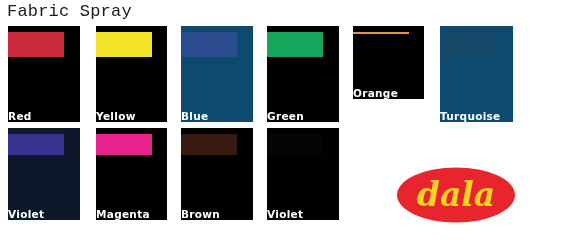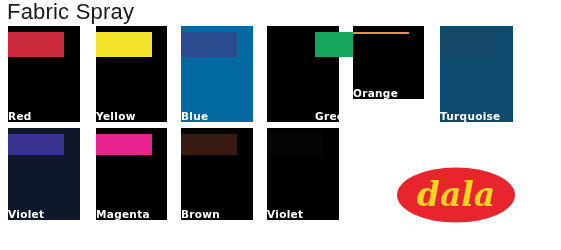--- a/index.html
+++ b/index.html
@@ -12,26 +12,26 @@
     height: 250px;
     overflow: hidden;
     font-family: "Liberation Sans", sans-serif;
     position: relative;
   }
 
   #page-title {
     position: absolute;
     left: 7px;
     top: 1px;
-    font-size: 22px;
+    font-size: 17px;
     font-weight: 400;
     color: #1a1a1a;
     letter-spacing: 0.2px;
     line-height: 22px;
-    font-family: Liberation Sans, sans-serif;
+    font-family: Liberation Mono, monospace;
     white-space: nowrap;
   }
 
   .swatch-grid {
     position: absolute;
     left: 0;
     top: 26px;
     width: 561px;
   }
 
@@ -89,25 +89,25 @@
 <div class="swatch-grid">
   <div class="swatch-row row-1">
       <div class="swatch-card" style="left: 8px; width: 72px; top: 0px; height: 96px; background: rgb(0, 0, 0);">
         <div class="swatch-chip" style="width: 56px; height: 62px; background: rgb(201, 41, 58);"></div>
         <div class="swatch-label" style="color: rgb(255, 255, 255);">Red</div>
       </div>
       <div class="swatch-card" style="left: 96px; width: 71px; top: 0px; height: 96px; background: rgb(0, 0, 0);">
         <div class="swatch-chip" style="width: 56px; height: 62px; background: rgb(244, 229, 42);"></div>
         <div class="swatch-label" style="color: rgb(255, 255, 255);">Yellow</div>
       </div>
-      <div class="swatch-card" style="left: 181px; width: 72px; top: 0px; height: 96px; background: #0369a1;">
+      <div class="swatch-card" style="left: 181px; width: 72px; top: 0px; height: 96px; background: #0c4a6e;">
         <div class="swatch-chip" style="width: 56px; height: 62px; background: rgb(42, 75, 141);"></div>
         <div class="swatch-label" style="color: rgb(255, 255, 255);">Blue</div>
       </div>
-      <div class="swatch-card" style="left: 267px; width: 72px; top: 0px; height: 96px; background: rgb(0, 0, 0); padding-left: 48px;">
+      <div class="swatch-card" style="left: 267px; width: 72px; top: 0px; height: 96px; background: rgb(0, 0, 0);">
         <div class="swatch-chip" style="width: 56px; height: 62px; background: rgb(22, 167, 92);"></div>
         <div class="swatch-label" style="color: rgb(255, 255, 255);">Green</div>
       </div>
       <div class="swatch-card" style="left: 353px; width: 71px; top: 0px; height: 73px; background: rgb(0, 0, 0);">
         <div class="swatch-chip" style="width: 56px; height: 62px; background: rgb(236, 143, 59);"></div>
         <div class="swatch-label" style="color: rgb(255, 255, 255);">Orange</div>
       </div>
       <div class="swatch-card" style="left: 440px; width: 73px; top: 0px; height: 96px; background: #0c4a6e;">
         <div class="swatch-chip" style="width: 56px; height: 62px; background: rgb(20, 73, 106);"></div>
         <div class="swatch-label" style="color: rgb(255, 255, 255);">Turquoise</div>

